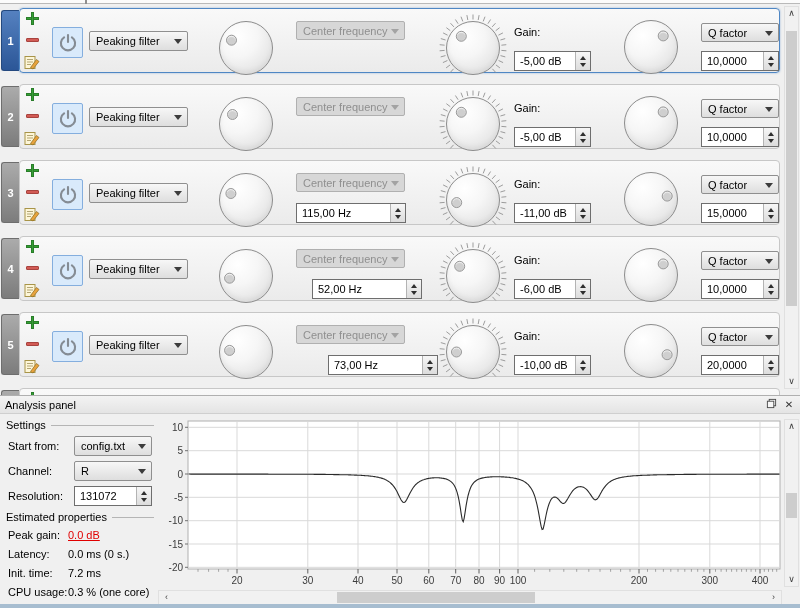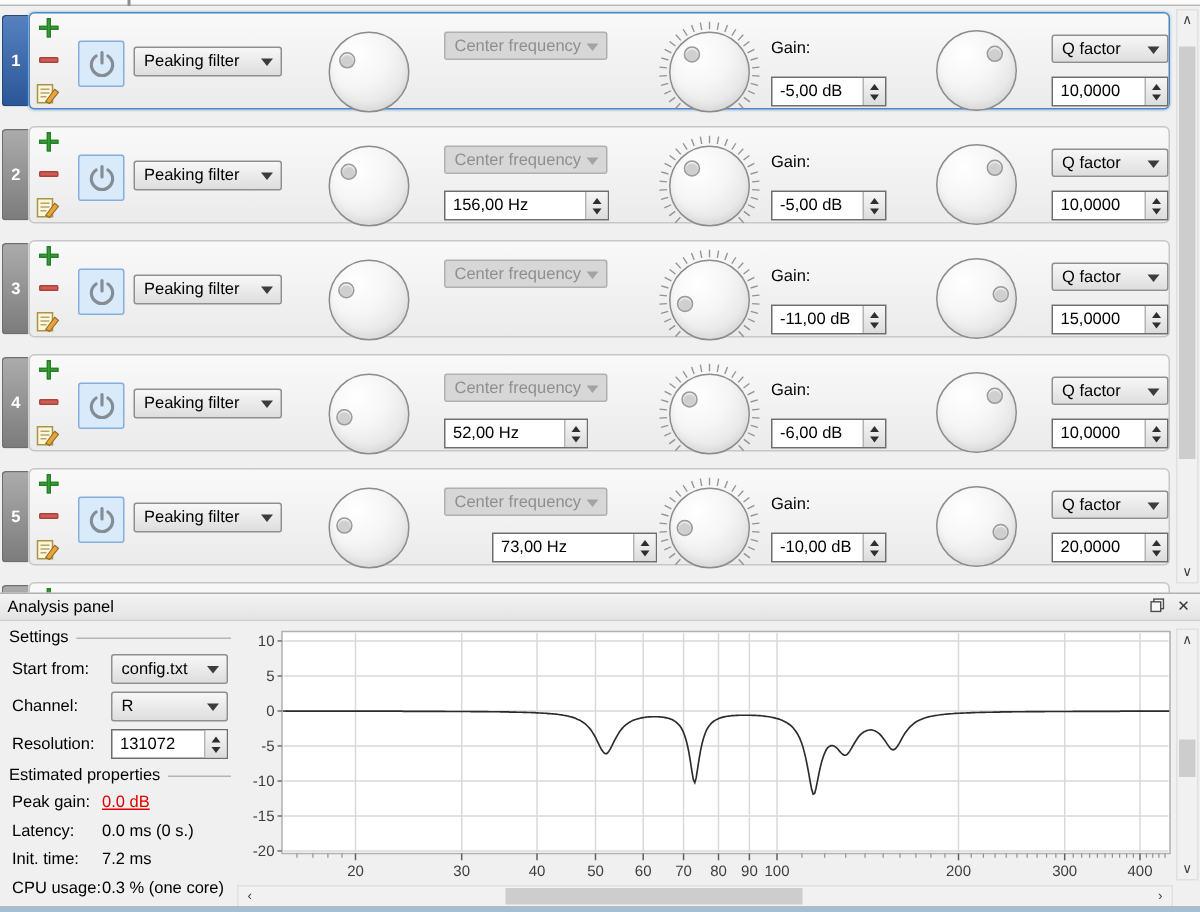--- a/index.html
+++ b/index.html
@@ -221,27 +221,20 @@
         <b class="car"></b>
       </div>
 
       <div class="knob" style="left:199px;top:12px;">
         <span class="dot" style="transform: translate(-19px, -15px);"></span>
       </div>
       <div class="combo dis" style="left:276px;top:12px;width:109px;height:19px;">
         <span>Center frequency</span>
         <b class="car dis"></b>
       </div>
-      <div class="spin" style="left:276px;top:42px;width:110px;">
-        <span>156,00 Hz</span>
-        <span class="sbtns">
-                <i class="su"></i>
-                <i class="sd"></i>
-              </span>
-      </div>
 
       <svg class="ticks" style="left:418px;top:4px;" viewBox="0 0 70 70">
               <line x1="15.6" y1="55.8" x2="12.2" y2="59.5" stroke="#929292" stroke-width="0.9"></line>
               <line x1="12.1" y1="51.9" x2="8.1" y2="54.9" stroke="#929292" stroke-width="0.9"></line>
               <line x1="9.4" y1="47.5" x2="4.9" y2="49.6" stroke="#929292" stroke-width="0.9"></line>
               <line x1="7.5" y1="42.6" x2="2.7" y2="43.9" stroke="#929292" stroke-width="0.9"></line>
               <line x1="6.6" y1="37.4" x2="1.6" y2="37.8" stroke="#929292" stroke-width="0.9"></line>
               <line x1="6.6" y1="32.2" x2="1.7" y2="31.7" stroke="#929292" stroke-width="0.9"></line>
               <line x1="7.6" y1="27.0" x2="2.8" y2="25.6" stroke="#929292" stroke-width="0.9"></line>
               <line x1="9.6" y1="22.2" x2="5.1" y2="19.9" stroke="#929292" stroke-width="0.9"></line>
@@ -323,20 +316,27 @@
         <b class="car"></b>
       </div>
 
       <div class="knob" style="left:199px;top:12px;">
         <span class="dot" style="transform: translate(-20.6px, -12px);"></span>
       </div>
       <div class="combo dis" style="left:276px;top:12px;width:109px;height:19px;">
         <span>Center frequency</span>
         <b class="car dis"></b>
       </div>
+      <div class="spin" style="left:276px;top:42px;width:110px;">
+        <span>115,00 Hz</span>
+        <span class="sbtns">
+                <i class="su"></i>
+                <i class="sd"></i>
+              </span>
+      </div>
 
       <svg class="ticks" style="left:418px;top:4px;" viewBox="0 0 70 70">
               <line x1="15.6" y1="55.8" x2="12.2" y2="59.5" stroke="#929292" stroke-width="0.9"></line>
               <line x1="12.1" y1="51.9" x2="8.1" y2="54.9" stroke="#929292" stroke-width="0.9"></line>
               <line x1="9.4" y1="47.5" x2="4.9" y2="49.6" stroke="#929292" stroke-width="0.9"></line>
               <line x1="7.5" y1="42.6" x2="2.7" y2="43.9" stroke="#929292" stroke-width="0.9"></line>
               <line x1="6.6" y1="37.4" x2="1.6" y2="37.8" stroke="#929292" stroke-width="0.9"></line>
               <line x1="6.6" y1="32.2" x2="1.7" y2="31.7" stroke="#929292" stroke-width="0.9"></line>
               <line x1="7.6" y1="27.0" x2="2.8" y2="25.6" stroke="#929292" stroke-width="0.9"></line>
               <line x1="9.6" y1="22.2" x2="5.1" y2="19.9" stroke="#929292" stroke-width="0.9"></line>
@@ -418,21 +418,21 @@
         <b class="car"></b>
       </div>
 
       <div class="knob" style="left:199px;top:12px;">
         <span class="dot" style="transform: translate(-21.9px, -3.3px);"></span>
       </div>
       <div class="combo dis" style="left:276px;top:12px;width:109px;height:19px;">
         <span>Center frequency</span>
         <b class="car dis"></b>
       </div>
-      <div class="spin" style="left:276px;top:42px;width:96px;">
+      <div class="spin" style="left:292px;top:42px;width:110px;">
         <span>52,00 Hz</span>
         <span class="sbtns">
                 <i class="su"></i>
                 <i class="sd"></i>
               </span>
       </div>
 
       <svg class="ticks" style="left:418px;top:4px;" viewBox="0 0 70 70">
               <line x1="15.6" y1="55.8" x2="12.2" y2="59.5" stroke="#929292" stroke-width="0.9"></line>
               <line x1="12.1" y1="51.9" x2="8.1" y2="54.9" stroke="#929292" stroke-width="0.9"></line>

